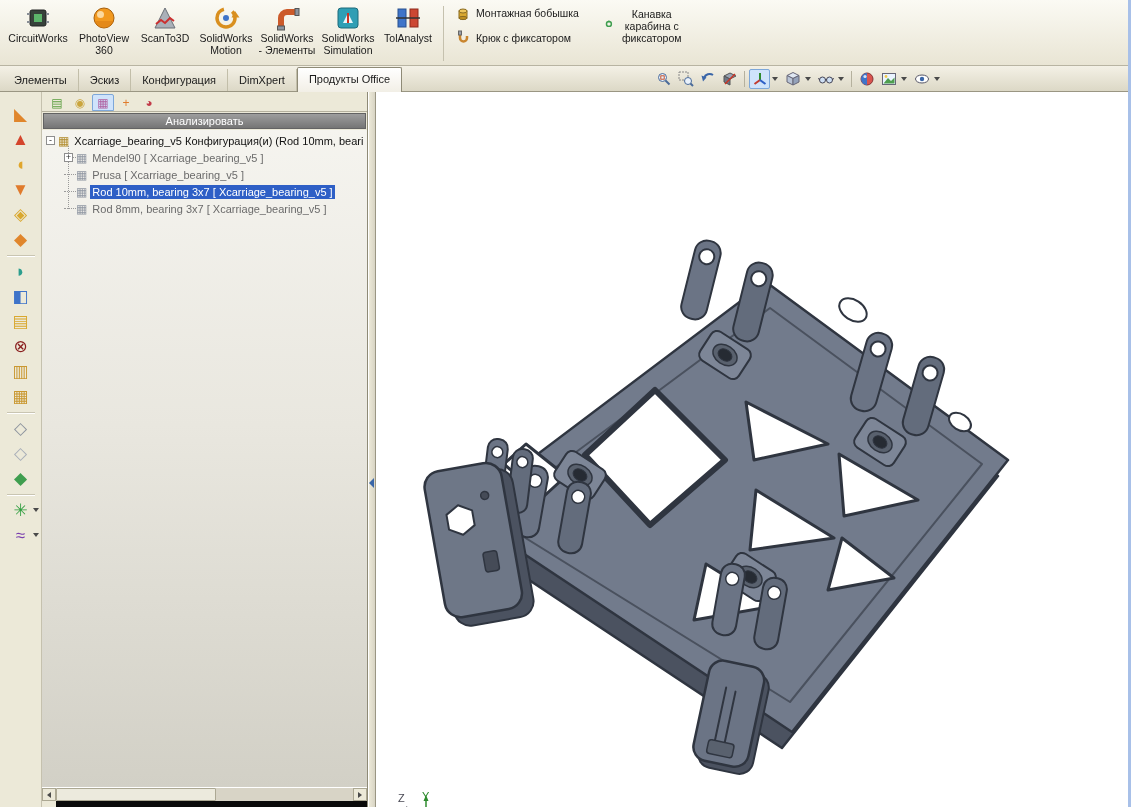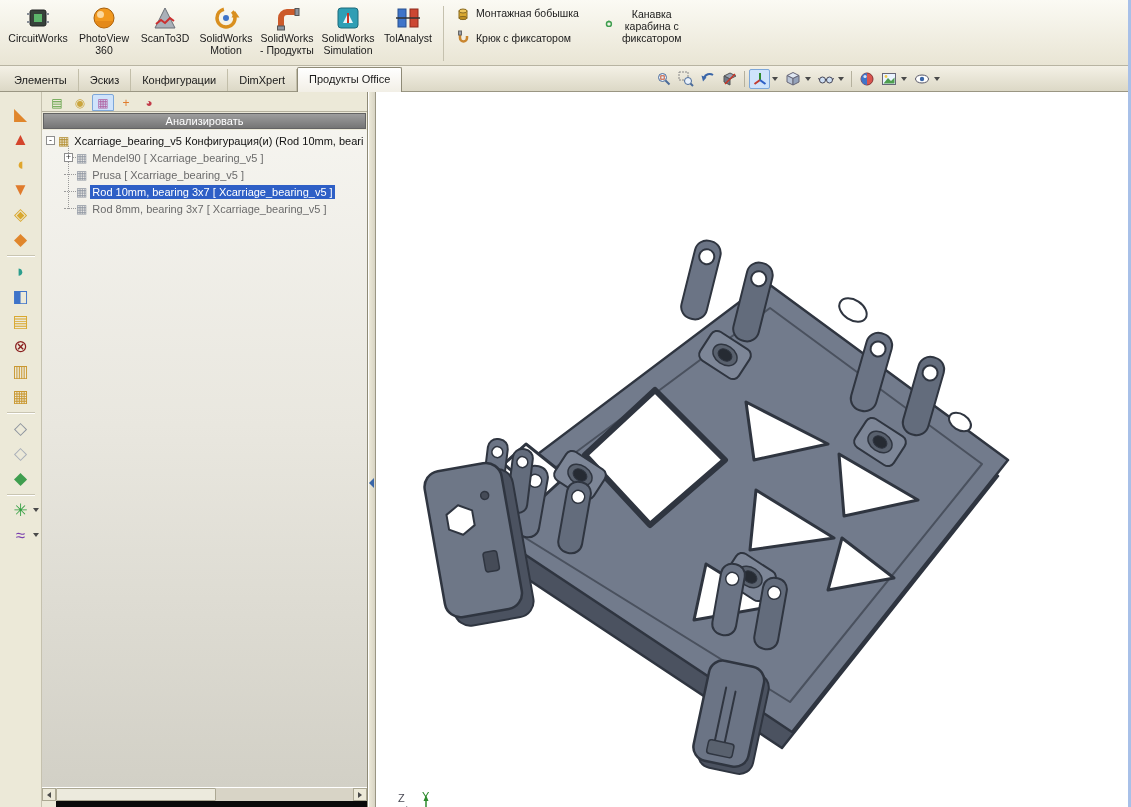--- a/index.html
+++ b/index.html
@@ -153,21 +153,21 @@
           </svg></span>
       <span>SolidWorks Motion</span>
     </div>
 
     <div class="ritem w-rt">
       <span class="ricon"><svg viewBox="0 0 28 28">
             <path d="M8 25 V14 a6 6 0 0 1 6 -6 h11" fill="none" stroke="#cc5a2a" stroke-width="6"></path>
             <rect x="4.5" y="22" width="7" height="4" fill="#8c939e" stroke="#555"></rect>
             <rect x="22" y="4.5" width="4" height="7" fill="#8c939e" stroke="#555"></rect>
           </svg></span>
-      <span>SolidWorks - Продукты</span>
+      <span>SolidWorks - Элементы</span>
     </div>
 
     <div class="ritem">
       <span class="ricon"><svg viewBox="0 0 28 28">
             <rect x="4" y="4" width="20" height="20" rx="3" fill="#2f9eb4" stroke="#1d6a7a"></rect>
             <polygon points="9,19 19,19 14,9" fill="#e8f6fa"></polygon>
             <line x1="14" y1="9" x2="14" y2="19" stroke="#cc3322" stroke-width="2"></line>
           </svg></span>
       <span>SolidWorks Simulation</span>
     </div>
@@ -214,21 +214,21 @@
   <div class="tabbar">
     <div class="tabs">
 
     <div class="tab">
         <span>Элементы</span>
       </div>
         <div class="tab">
         <span>Эскиз</span>
       </div>
         <div class="tab">
-        <span>Конфигурации</span>
+        <span>Конфигурация</span>
       </div>
         <div class="tab">
         <span>DimXpert</span>
       </div>
         <div class="tab active">
         <span>Продукты Office</span>
       </div>
       </div>
 
     <div class="viewtools">

